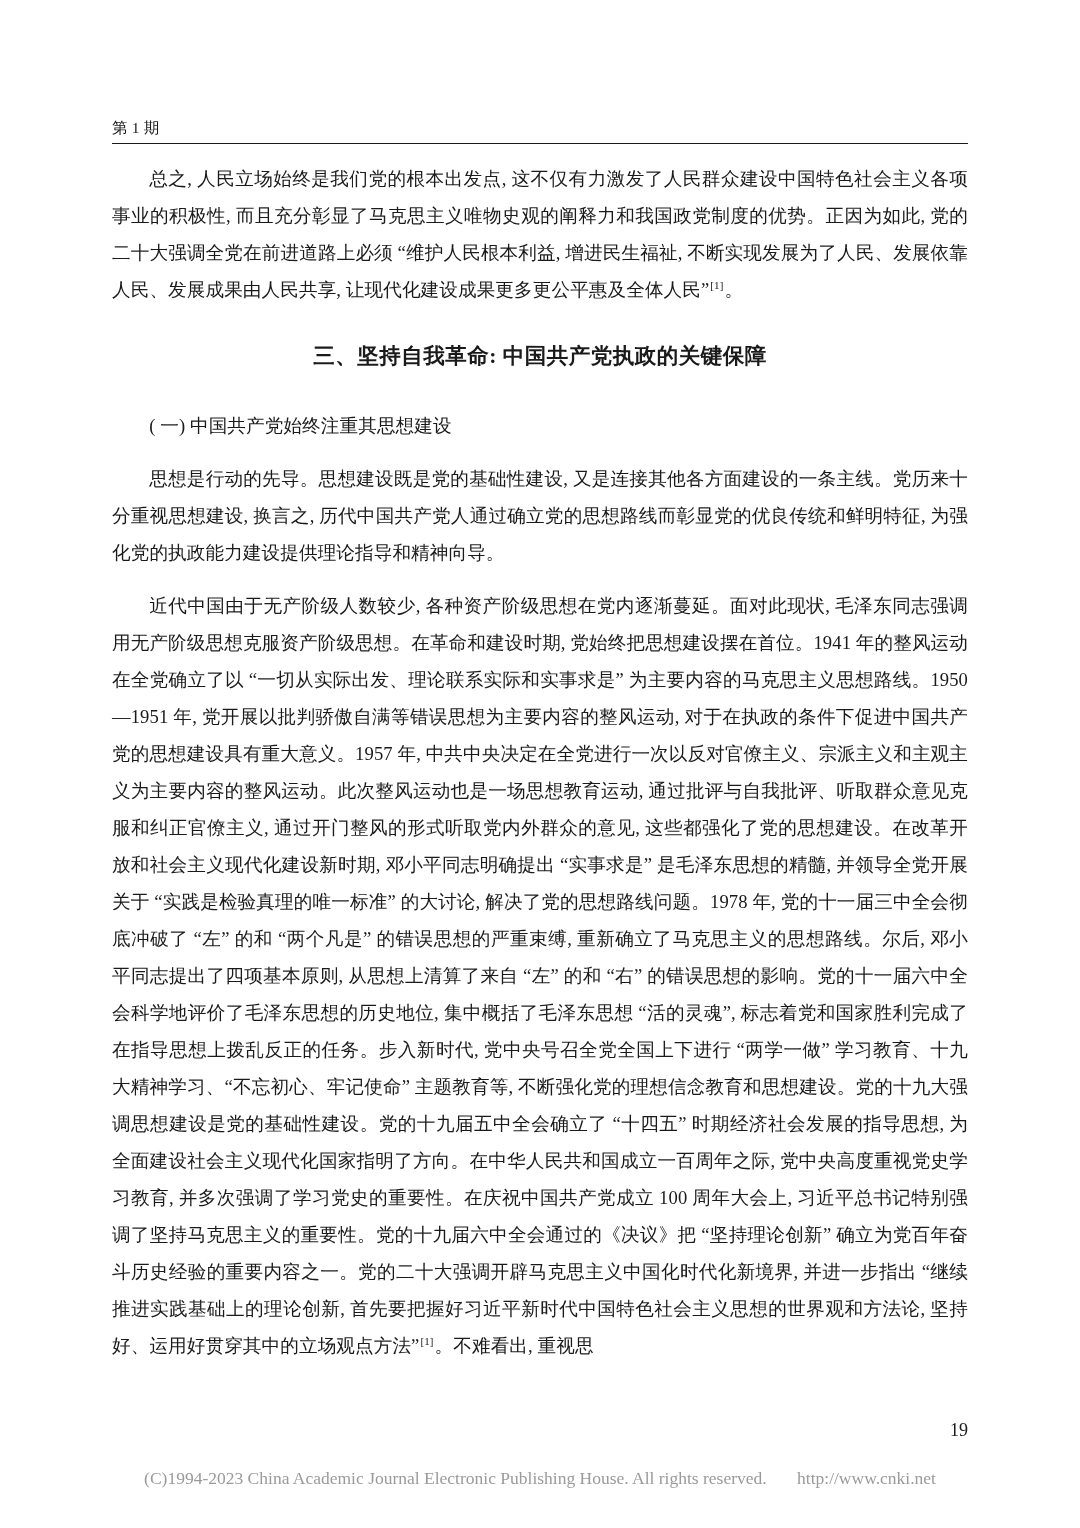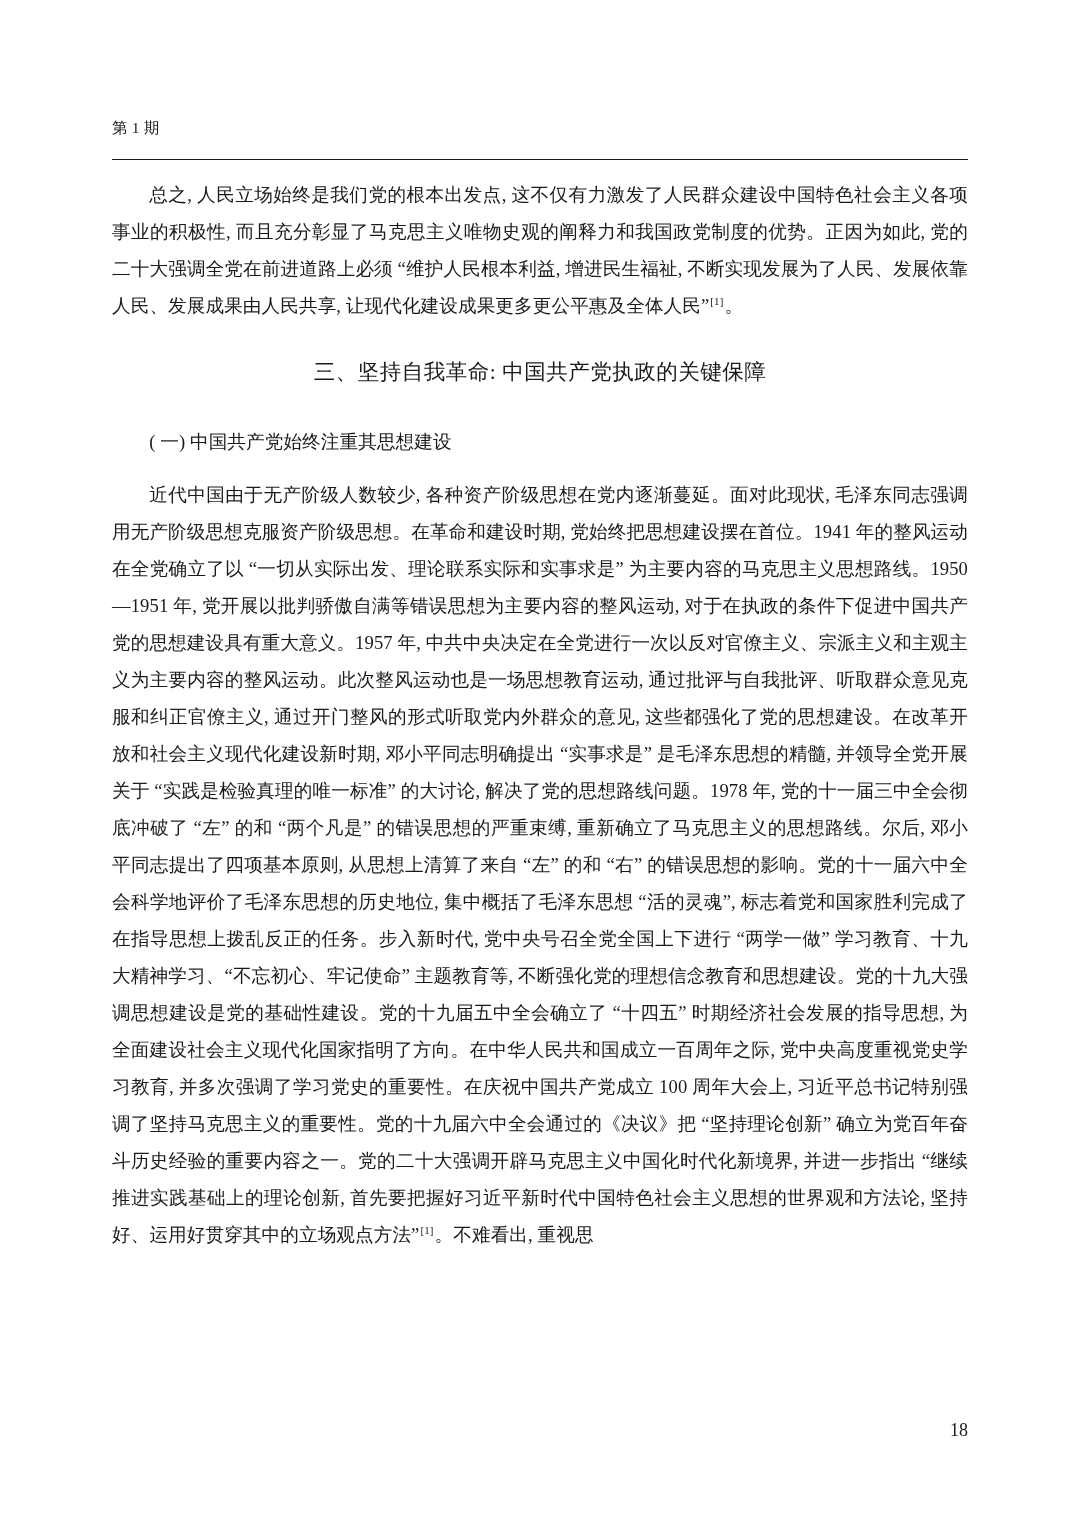--- a/index.html
+++ b/index.html
@@ -27,21 +27,21 @@
     position: absolute;
     left: 112px;
     top: 118px;
     width: 856px;
   }
   .runhead {
     display: flex;
     align-items: flex-start;
     font-size: 15.5px;
     color: #1a1a1a;
-    padding-bottom: 20px;
+    padding-bottom: 4px;
     border-bottom: 1.4px solid #1a1a1a;
     letter-spacing: 0.2px;
   }
   .runhead .issue {
     width: 250px;
     flex: none;
   }
   .runhead .title {
     flex: 1;
     text-align: left;
@@ -58,21 +58,21 @@
     margin: 0;
   }
   p.indent {
     text-indent: 2em;
   }
   .sec-heading {
     margin-top: 30px;
     margin-bottom: 32px;
     text-align: center;
     font-size: 21.5px;
-    font-weight: normal;
+    font-weight: bold;
     letter-spacing: 0.5px;
   }
   .sub-heading {
     margin-top: 32px;
     text-indent: 2em;
     font-size: 18.6px;
     line-height: 37px;
   }
   .para {
     margin-top: 16px;
@@ -117,22 +117,27 @@
 
     <div class="body-text">
 
       <p class="indent para"><span>总之, 人民立场始终是我们党的根本出发点, 这不仅有力激发了人民群众建设中国特色社会主义各项事业的积极性, 而且充分彰显了马克思主义唯物史观的阐释力和我国政党制度的优势。正因为如此, 党的二十大强调全党在前进道路上必须 “维护人民根本利益, 增进民生福祉, 不断实现发展为了人民、发展依靠人民、发展成果由人民共享, 让现代化建设成果更多更公平惠及全体人民”</span><sup class="ref">[1]</sup><span>。</span></p>
 
       <h2 class="sec-heading">三、坚持自我革命: 中国共产党执政的关键保障</h2>
 
 
       <p class="sub-heading">( 一) 中国共产党始终注重其思想建设</p>
 
+      <p class="indent para">思想是行动的先导。思想建设既是党的基础性建设, 又是连接其他各方面建设的一条主线。党历来十分重视思想建设, 换言之, 历代中国共产党人通过确立党的思想路线而彰显党的优良传统和鲜明特征, 为强化党的执政能力建设提供理论指导和精神向导。</p>
 
       <p class="indent para"><span>近代中国由于无产阶级人数较少, 各种资产阶级思想在党内逐渐蔓延。面对此现状, 毛泽东同志强调用无产阶级思想克服资产阶级思想。在革命和建设时期, 党始终把思想建设摆在首位。1941 年的整风运动在全党确立了以 “一切从实际出发、理论联系实际和实事求是” 为主要内容的马克思主义思想路线。1950—1951 年, 党开展以批判骄傲自满等错误思想为主要内容的整风运动, 对于在执政的条件下促进中国共产党的思想建设具有重大意义。1957 年, 中共中央决定在全党进行一次以反对官僚主义、宗派主义和主观主义为主要内容的整风运动。此次整风运动也是一场思想教育运动, 通过批评与自我批评、听取群众意见克服和纠正官僚主义, 通过开门整风的形式听取党内外群众的意见, 这些都强化了党的思想建设。在改革开放和社会主义现代化建设新时期, 邓小平同志明确提出 “实事求是” 是毛泽东思想的精髓, 并领导全党开展关于 “实践是检验真理的唯一标准” 的大讨论, 解决了党的思想路线问题。1978 年, 党的十一届三中全会彻底冲破了 “左” 的和 “两个凡是” 的错误思想的严重束缚, 重新确立了马克思主义的思想路线。尔后, 邓小平同志提出了四项基本原则, 从思想上清算了来自 “左” 的和 “右” 的错误思想的影响。党的十一届六中全会科学地评价了毛泽东思想的历史地位, 集中概括了毛泽东思想 “活的灵魂”, 标志着党和国家胜利完成了在指导思想上拨乱反正的任务。步入新时代, 党中央号召全党全国上下进行 “两学一做” 学习教育、十九大精神学习、“不忘初心、牢记使命” 主题教育等, 不断强化党的理想信念教育和思想建设。党的十九大强调思想建设是党的基础性建设。党的十九届五中全会确立了 “十四五” 时期经济社会发展的指导思想, 为全面建设社会主义现代化国家指明了方向。在中华人民共和国成立一百周年之际, 党中央高度重视党史学习教育, 并多次强调了学习党史的重要性。在庆祝中国共产党成立 100 周年大会上, 习近平总书记特别强调了坚持马克思主义的重要性。党的十九届六中全会通过的《决议》把 “坚持理论创新” 确立为党百年奋斗历史经验的重要内容之一。党的二十大强调开辟马克思主义中国化时代化新境界, 并进一步指出 “继续推进实践基础上的理论创新, 首先要把握好习近平新时代中国特色社会主义思想的世界观和方法论, 坚持好、运用好贯穿其中的立场观点方法”</span><sup class="ref">[1]</sup><span>。不难看出, 重视思</span></p>
 
     </div>
   </div>
 
-  <div class="page-number">18</div>
+  <div class="page-number">19</div>
 
+  <div class="footer">
+    <span>(C)1994-2023 China Academic Journal Electronic Publishing House. All rights reserved.</span>
+    <span class="url">http://www.cnki.net</span>
+  </div>
 
 </div>
 
 </body></html>

